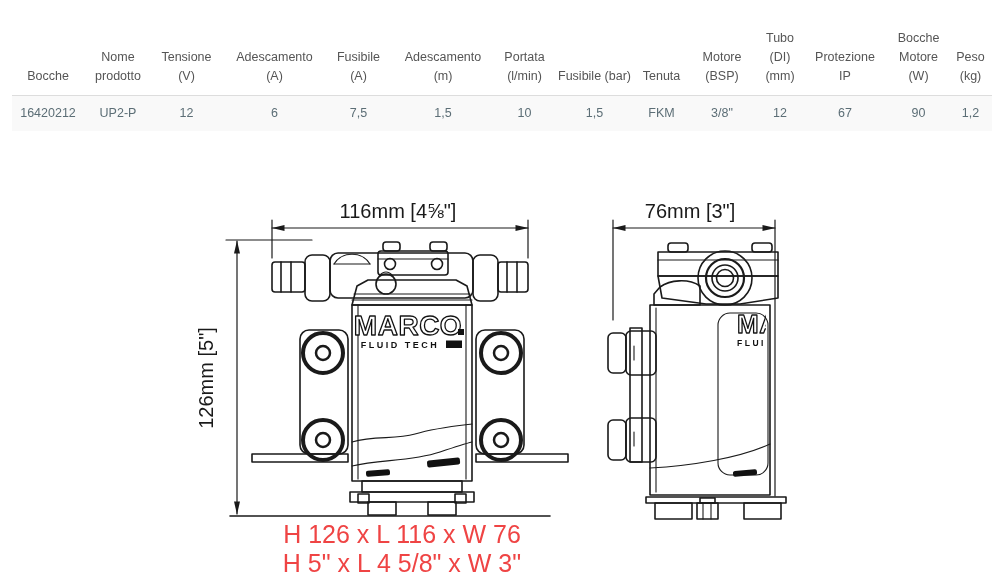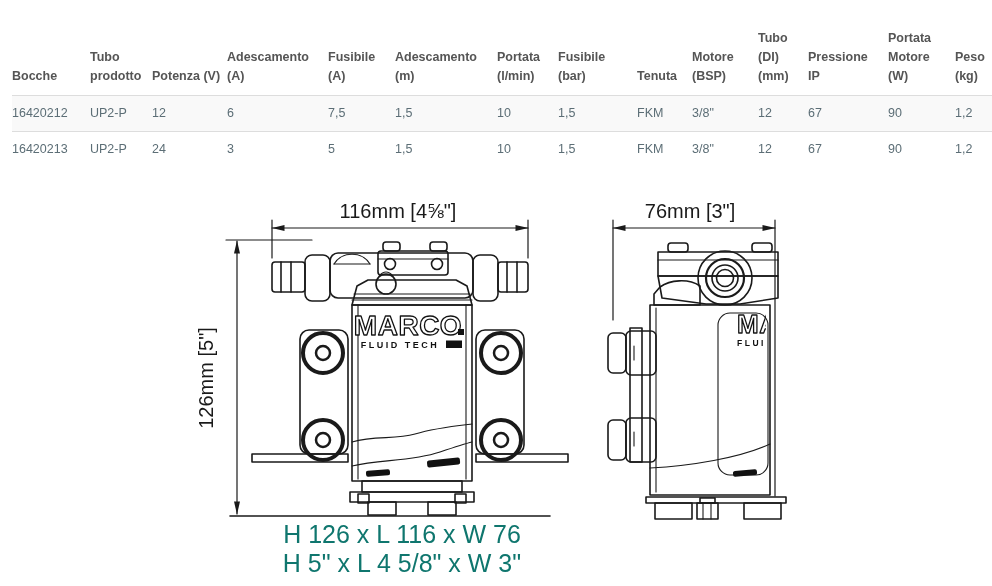--- a/index.html
+++ b/index.html
@@ -2,25 +2,25 @@
 <html style="--background: #ffffff; --header_text: #555555; --cell_text: #5c6e76; --row_stripe: #f9f9f9; --border: #dddddd; --line: #1a1a1a;"><head>
 <meta charset="utf-8">
 <style>
   html,body{margin:0;padding:0;background:#fff;}
   .stage{position:relative;width:992px;height:586px;background:var(--background,#fff);
          font-family:"Liberation Sans",sans-serif;overflow:hidden;}
 
   
   table.spec{position:absolute;top:0;left:12px;width:980px;border-collapse:collapse;
              table-layout:fixed;}
-  table.spec th{font-size:12.5px;font-weight:bold;color:var(--header_text,#555);
-                text-align:left;vertical-align:bottom;line-height:19px;
+  table.spec th{font-size:12.5px;font-weight:normal;color:var(--header_text,#555);
+                text-align:center;vertical-align:bottom;line-height:19px;
                 padding:16px 6px 9px 0;border-bottom:1px solid var(--border,#ddd);}
   table.spec thead tr{height:95px;}
-  table.spec td{font-size:12.5px;color:var(--cell_text,#5c6e76);text-align:left;
+  table.spec td{font-size:12.5px;color:var(--cell_text,#5c6e76);text-align:center;
                 padding:10px 6px 10px 0;line-height:15px;white-space:nowrap;
                 overflow:hidden;}
   table.spec tbody tr{height:36px;}
   table.spec tbody tr:first-child{background:var(--row_stripe,#f9f9f9);}
   table.spec tbody tr:not(:last-child) td{border-bottom:1px solid var(--border,#e2e2e2);}
 
   
   svg.draw{position:absolute;top:180px;left:0;width:992px;height:406px;}
   .lines{fill:none;stroke:var(--line,#1a1a1a);stroke-width:1.6;
          stroke-linejoin:round;stroke-linecap:round;}
@@ -29,21 +29,21 @@
   text.dim{fill:var(--line,#1a1a1a);stroke:none;font-size:20px;
            font-family:"Liberation Sans",sans-serif;}
   text.logo-big{fill:#fff;stroke:#111;stroke-width:1.3;font-weight:bold;
                 font-family:"Liberation Sans",sans-serif;letter-spacing:0.5px;}
   text.logo-small{fill:#111;stroke:none;font-weight:bold;
                   font-family:"Liberation Sans",sans-serif;}
   .inkmark{fill:#111;stroke:none;}
 
   
   .caption{position:absolute;top:520px;left:230px;width:344px;text-align:center;
-           font-size:25px;line-height:29px;color:#0f766e;}
+           font-size:25px;line-height:29px;color:#ef4444;}
 </style>
 </head>
 <body>
 
 <div class="stage">
 
   <table class="spec">
     <colgroup>
       <col style="width:78px">
         <col style="width:62px">
@@ -56,68 +56,52 @@
         <col style="width:55px">
       <col style="width:66px">
         <col style="width:50px">
         <col style="width:80px">
       <col style="width:67px">
         <col style="width:37px">
     </colgroup>
     <thead>
       <tr>
           <th>Bocche</th>
-          <th>Tubo prodotto</th>
-          <th>Potenza (V)</th>
+          <th>Nome prodotto</th>
+          <th>Tensione (V)</th>
           <th>Adescamento (A)</th>
           <th>Fusibile (A)</th>
           <th>Adescamento (m)</th>
           <th>Portata (l/min)</th>
           <th>Fusibile (bar)</th>
           <th>Tenuta</th>
           <th>Motore (BSP)</th>
           <th>Tubo (DI) (mm)</th>
-          <th>Pressione IP</th>
-          <th>Portata Motore (W)</th>
+          <th>Protezione IP</th>
+          <th>Bocche Motore (W)</th>
           <th>Peso (kg)</th>
         </tr>
     </thead>
     <tbody>
         <tr>
           <td>16420212</td>
           <td>UP2-P</td>
           <td>12</td>
           <td>6</td>
           <td>7,5</td>
           <td>1,5</td>
           <td>10</td>
           <td>1,5</td>
           <td>FKM</td>
           <td>3/8"</td>
           <td>12</td>
           <td>67</td>
           <td>90</td>
           <td>1,2</td>
         </tr>
-        <tr>
-          <td>16420213</td>
-          <td>UP2-P</td>
-          <td>24</td>
-          <td>3</td>
-          <td>5</td>
-          <td>1,5</td>
-          <td>10</td>
-          <td>1,5</td>
-          <td>FKM</td>
-          <td>3/8"</td>
-          <td>12</td>
-          <td>67</td>
-          <td>90</td>
-          <td>1,2</td>
-        </tr>
       </tbody>
   </table>
 
   <svg class="draw" viewBox="0 0 992 406">
     <defs>
       <marker id="arw" markerWidth="14" markerHeight="8" refX="13.5" refY="4" orient="auto-start-reverse" markerUnits="userSpaceOnUse">
         <path d="M14,4 L1,1 L1,7 Z" fill="#1a1a1a"></path>
       </marker>
       <clipPath id="sideBodyClip">
           <rect x="652" y="125" width="114" height="176"></rect>

